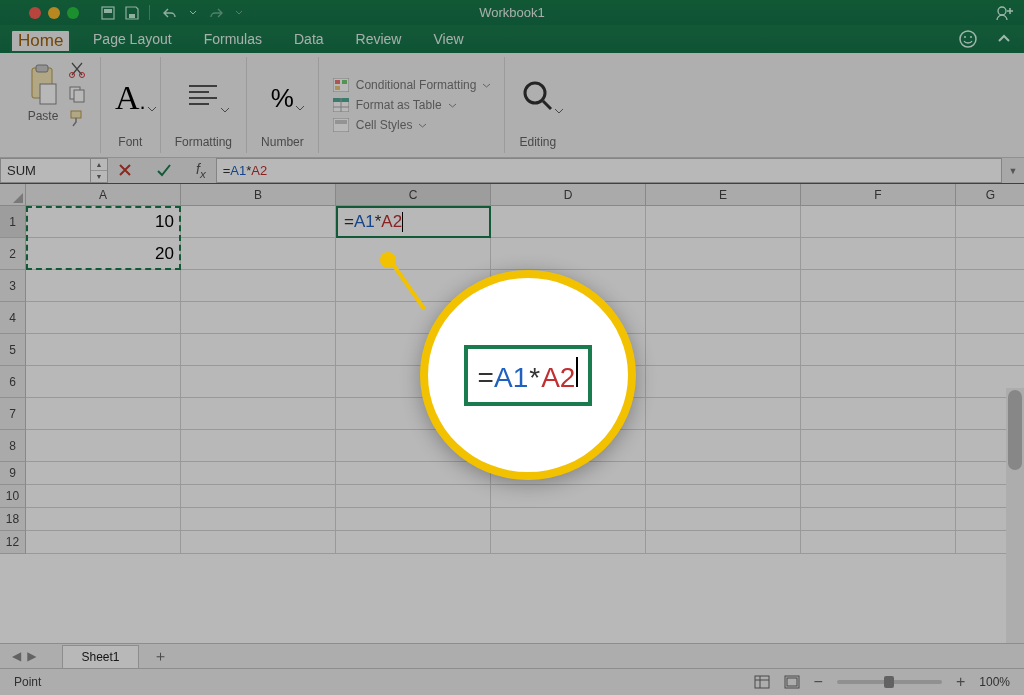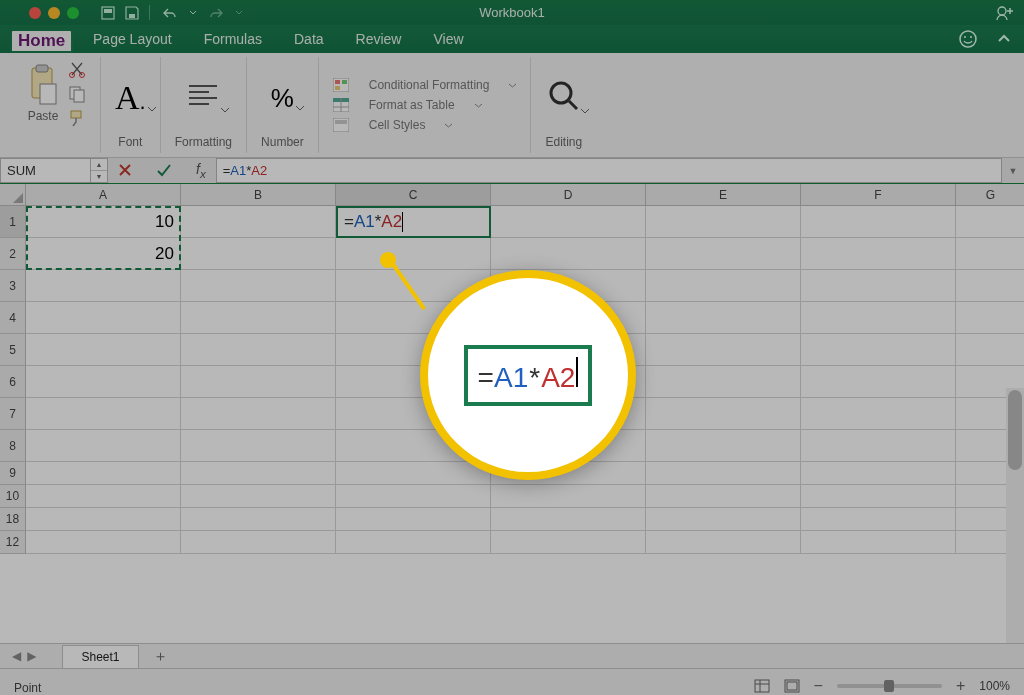--- a/index.html
+++ b/index.html
@@ -17,33 +17,33 @@
 .sep { width:1px; height:15px; background:#5aaa80; }
 .title-center { position:absolute; left:50%; transform:translateX(-50%); color:#e8f3ec; font-size:13px; }
 .search-wrap { margin-left:auto; display:flex; align-items:center; gap:6px; color:#bcd9c8; padding-right:8px; }
 .search-wrap input { background:#0c5a38; border:1px solid #0a4a2e; border-radius:3px; height:18px; width:170px; color:#bcd9c8; font-size:11px; padding:0 6px 0 22px; }
 .search-inner { position:relative; }
 .search-inner svg { position:absolute; left:5px; top:3px; }
 
 
 .tabs { height:28px; background:linear-gradient(#1a7c4e,#16734a); display:flex; align-items:flex-end; padding-left:10px; gap:0; color:#e8f3ec; font-size:14px; position:relative; }
 .tab { padding:6px 16px 6px; cursor:pointer; }
-.tab.active { background:#f3f3f3; color:#701a75; border-radius:3px 3px 0 0; font-weight:700; }
+.tab.active { background:#f3f3f3; color:#a16207; border-radius:3px 3px 0 0; font-weight:400; }
 .tabs-right { position:absolute; right:12px; top:4px; display:flex; gap:18px; align-items:center; }
 
 
 .ribbon { height:105px; background:#f3f3f3; border-bottom:1px solid #c8c8c8; display:flex; padding:4px 8px; gap:0; }
 .group { display:flex; flex-direction:column; align-items:center; justify-content:space-between; padding:4px 14px; border-right:1px solid #d7d7d7; }
 .group:last-child { border-right:none; }
 .group-label { font-size:12px; color:#666; text-align:center; }
 .group-icons { display:flex; align-items:center; gap:6px; flex-grow:1; }
 .clip-main { width:42px; height:48px; display:flex; align-items:center; justify-content:center; }
 .clip-side { display:flex; flex-direction:column; gap:6px; margin-left:4px; }
 .style-items { display:flex; flex-direction:column; gap:6px; font-size:12px; color:#777; }
-.style-row { display:flex; align-items:center; gap:20px; }
+.style-row { display:flex; align-items:center; gap:7px; }
 
 
 .fbar { height:26px; background:#e9e9e9; border-bottom:1px solid #15803d; display:flex; align-items:center; font-size:13px; }
 .name-box { width:90px; background:#fff; border:1px solid #b8b8b8; border-right:none; height:25px; display:flex; align-items:center; padding-left:6px; color:#333; }
 .name-stepper { width:18px; height:25px; background:#fff; border:1px solid #b8b8b8; display:flex; flex-direction:column; }
 .name-stepper div { flex:1; display:flex; align-items:center; justify-content:center; font-size:7px; color:#666; border-bottom:1px solid #ccc; }
 .fbar-btns { display:flex; align-items:center; gap:24px; padding:0 10px; }
 .formula-input { flex:1; background:#fff; border:1px solid #b8b8b8; height:25px; display:flex; align-items:center; padding-left:6px; }
 .formula-input .eq { color:#333; }
 .formula-input .r1 { color:#2060c0; }
@@ -80,21 +80,21 @@
 .vscroll { position:absolute; right:0; top:204px; width:18px; height:455px; background:#f0f0f0; }
 .vscroll-thumb { width:14px; margin:2px; height:80px; background:#bcbcbc; border-radius:7px; }
 
 
 .sheet-tabs { position:absolute; bottom:27px; left:0; right:0; height:25px; background:#f0f0f0; border-top:1px solid #c4c4c4; display:flex; align-items:center; font-size:12px; }
 .st-nav { display:flex; gap:6px; padding:0 12px; color:#888; }
 .st-tab { background:#fff; border:1px solid #c4c4c4; border-bottom:none; padding:4px 18px; margin-left:14px; color:#222; }
 .st-add { width:28px; display:flex; justify-content:center; color:#666; font-size:15px; margin-left:8px; }
 
 
-.status { position:absolute; bottom:0; left:0; right:0; height:27px; background:#f0f0f0; border-top:1px solid #c4c4c4; display:flex; align-items:flex-end; font-size:12px; padding:0 14px; color:#444; }
+.status { position:absolute; bottom:0; left:0; right:0; height:27px; background:#f0f0f0; border-top:1px solid #c4c4c4; display:flex; align-items:center; font-size:12px; padding:0 14px; color:#444; }
 .status-right { margin-left:auto; display:flex; align-items:center; gap:14px; }
 .zoom-slider { width:105px; height:4px; background:#c8c8c8; position:relative; border-radius:2px; }
 .zoom-slider::after { content:""; position:absolute; left:50%; top:-4px; width:10px; height:12px; background:#888; border-radius:2px; transform:translateX(-50%); }
 
 
 .callout { position:absolute; z-index:60; left:420px; top:270px; width:216px; height:210px; border-radius:50%; background:#fff; border:8px solid #f2c200; box-shadow:0 4px 20px rgba(0,0,0,0.3); overflow:hidden; }
 .callout-body { position:absolute; inset:0; display:flex; align-items:center; justify-content:center; }
 .zoom-cell { border:4px solid #1a7c4e; padding:8px 10px; font-size:28px; background:#fff; display:flex; align-items:baseline; }
 .zoom-cell .eq { color:#333; }
 .zoom-cell .r1 { color:#2060c0; font-weight:500; }

